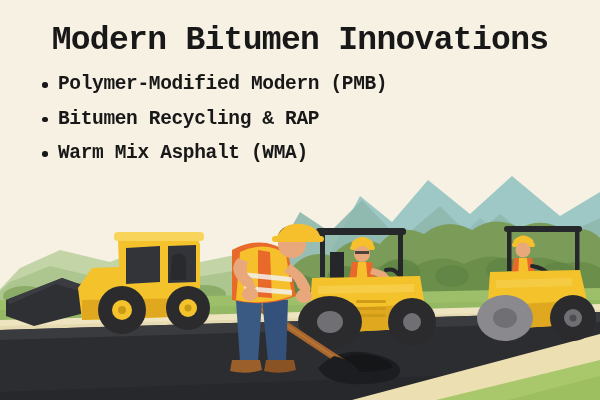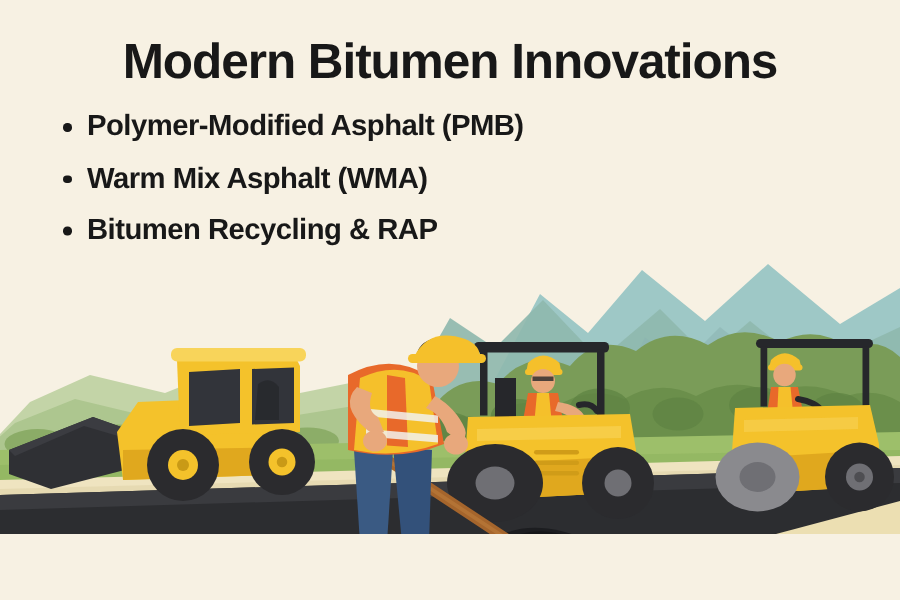--- a/index.html
+++ b/index.html
@@ -2,22 +2,23 @@
 <html><head>
 <meta charset="utf-8">
 <style>
   html,body{margin:0;padding:0;}
   body{
     width:600px;height:400px;overflow:hidden;
     font-family:"Liberation Sans","DejaVu Sans",sans-serif;
     background:#f7f1e3;
   }
   #poster{
-    position:relative;width:600px;height:356px;overflow:hidden;
+    position:relative;width:600px;height:400px;overflow:hidden;
     background:#f7f1e3;
+    font-family:Liberation Mono, monospace;
   }
   .layer{position:absolute;left:0;top:0;width:600px;height:400px;}
   svg.layer{display:block;}
 
   
   #textblock{
     position:absolute;left:0;top:0;width:600px;z-index:40;
     pointer-events:none;
   }
   #title{
@@ -251,26 +252,26 @@
     </g>
   </svg>
 
   <div id="textblock">
     <h1 id="title">
       <span>Modern Bitumen Innovations</span><br>
     </h1>
     <ul id="bullets">
       <li>
         <span class="dot"></span>
-        <span>Polymer-Modified Asphalt (PMB)</span>
+        <span>Polymer-Modified Modern (PMB)</span>
+      </li>
+      <li>
+        <span class="dot"></span>
+        <span>Bitumen Recycling &amp; RAP</span>
       </li>
       <li>
         <span class="dot"></span>
         <span>Warm Mix Asphalt (WMA)</span>
       </li>
-      <li>
-        <span class="dot"></span>
-        <span>Bitumen Recycling &amp; RAP</span>
-      </li>
     </ul>
   </div>
 
 </div>
 
 </body></html>

